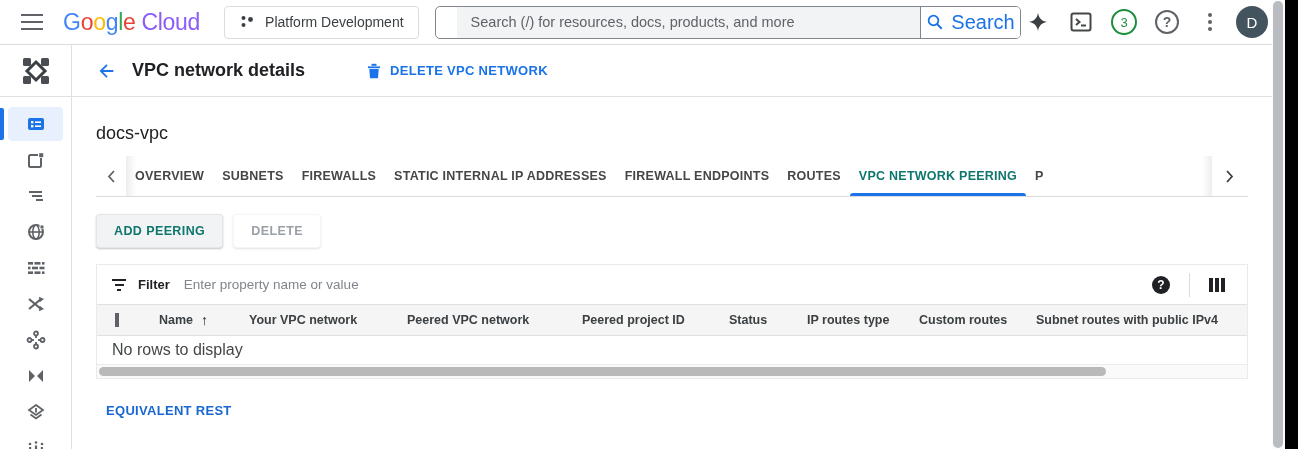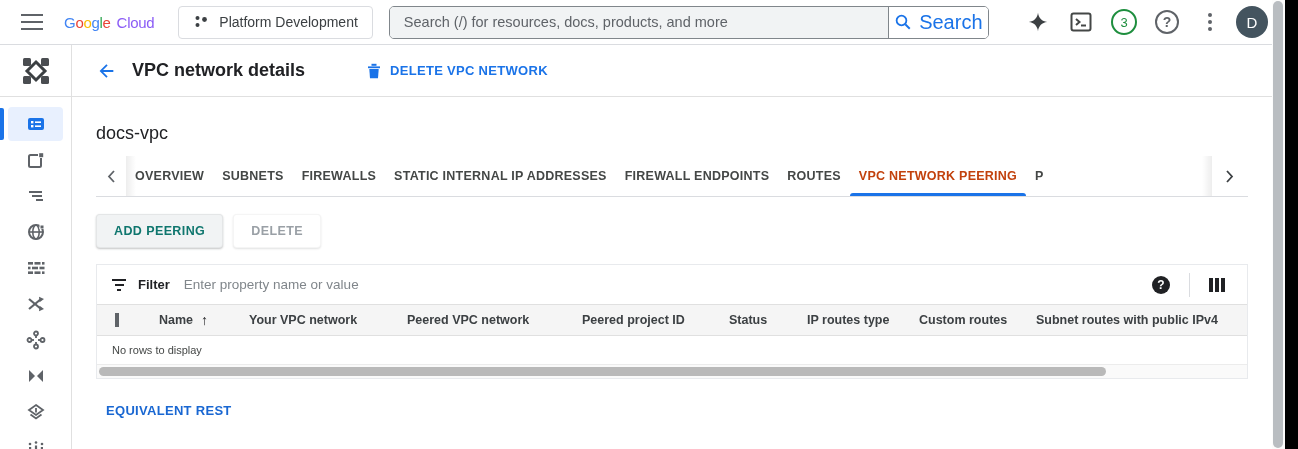--- a/index.html
+++ b/index.html
@@ -5,28 +5,28 @@
   * { margin:0; padding:0; box-sizing:border-box; }
   html,body { width:1298px; height:449px; overflow:hidden; background:#fff;
     font-family:"Liberation Sans", sans-serif; color:#202124; }
 
   
   .appbar { height:45px; border-bottom:1px solid #dadce0; display:flex; align-items:center;
     padding:0 30px 0 12px; background:#fff; position:relative; }
   .hamburger { width:40px; height:40px; border:none; background:transparent; display:flex;
     flex-direction:column; justify-content:center; align-items:center; gap:5px; cursor:pointer; }
   .hamburger span { width:22px; height:2px; background:#5f6368; display:block; }
-  .logo { display:flex; align-items:baseline; margin-left:12px; font-size:15px; letter-spacing:-0.3px; white-space:nowrap; }
+  .logo { display:flex; align-items:baseline; margin-left:12px; font-size:23px; letter-spacing:-0.3px; white-space:nowrap; }
   .logo .gword span { font-weight:500; }
   .logo .cloud { color:#8b5cf6; margin-left:6px; font-weight:400; }
   .project-btn { margin-left:24px; height:33px; border:1px solid #dadce0; border-radius:4px;
     background:#fff; display:flex; align-items:center; gap:10px; padding:0 14px; font-size:14px;
     color:#3c4043; cursor:pointer; white-space:nowrap; }
   .searchbox { margin-left:16px; width:600px; height:33px; border:1px solid #80868b; border-radius:5px;
-    display:flex; overflow:hidden; }
+    display:flex; overflow:hidden;padding-left:21px; }
   .search-input-zone { flex:1; background:#f1f3f4; display:flex; align-items:center; padding:0 14px; }
   .search-input-zone input { border:none; outline:none; background:transparent; width:100%;
     font-size:14.5px; color:#202124; font-family:"Liberation Sans",sans-serif; }
   .search-input-zone input::placeholder { color:#5f6368; }
   .search-btn { width:100px; background:#fff; border:none; border-left:1px solid #80868b;
     display:flex; align-items:center; justify-content:center; gap:7px; color:#1a73e8;
     font-size:20px; cursor:pointer; font-family:"Liberation Sans",sans-serif; }
   .appbar-right { display:flex; align-items:center; margin-left:auto; gap:9px; }
   .iconbtn { width:34px; height:34px; border:none; background:transparent; display:flex;
     align-items:center; justify-content:center; cursor:pointer; }
@@ -66,21 +66,21 @@
   
   .tabbar { margin-top:12px; height:41px; border-bottom:1px solid #dadce0; display:flex;
     align-items:stretch; position:relative; width:1152px; overflow:hidden; }
   .tab-scroll { width:30px; border:none; background:#fff; color:#5f6368; cursor:pointer;
     display:flex; align-items:center; justify-content:center; position:relative; }
   .tab-scroll-left::after { content:""; position:absolute; right:-10px; top:0; bottom:0; width:10px;
     background:linear-gradient(to right, rgba(0,0,0,.07), rgba(0,0,0,0)); }
   .tab { border:none; background:transparent; padding:0 9px; font-size:12.5px; font-weight:700;
     letter-spacing:.25px; color:#444746; cursor:pointer; white-space:nowrap;
     font-family:"Liberation Sans",sans-serif; position:relative; }
-  .tab.active { color:#c2410c; }
+  .tab.active { color:#0f766e; }
   .tab.active::after { content:""; position:absolute; left:0; right:0; bottom:0; height:3px;
     background:#1a73e8; border-radius:3px 3px 0 0; }
   .tab.clipped { padding-right:0; }
   .tab-overflow-right { position:absolute; right:0; top:0; bottom:0; width:36px; background:#fff;
     border:none; cursor:pointer; display:flex; align-items:center; justify-content:center; }
   .tab-overflow-right::before { content:""; position:absolute; left:-10px; top:0; bottom:0; width:10px;
     background:linear-gradient(to left, rgba(0,0,0,.07), rgba(0,0,0,0)); }
 
   
   .actions { margin-top:17px; display:flex; gap:10px; }
@@ -110,21 +110,21 @@
   .col-select i { width:4px; height:14px; background:#202124; display:block; }
 
   .thead { height:32px; background:#f5f5f5; border-top:1px solid #e0e0e0; border-bottom:1px solid #e0e0e0;
     display:grid; grid-template-columns:44px 90px 158px 175px 147px 78px 112px 117px 1fr;
     align-items:center; padding-left:18px; }
   .th { font-size:12.5px; font-weight:700; color:#3c4043; white-space:nowrap; overflow:hidden; }
   .th-name { display:flex; align-items:center; gap:8px; }
   .sort-arrow { font-weight:700; font-size:14px; color:#202124; }
   .checkbox { width:15px; height:15px; border:2px solid #5f6368; border-radius:2px; background:#fff; cursor:pointer; }
   .empty-row { height:28px; display:flex; align-items:center; padding-left:15px;
-    font-size:11px; color:#444746; }
+    font-size:16px; color:#444746; }
 
   .hscroll { height:14px; background:#fafafa; border-top:1px solid #ececec; position:relative; }
   .hscroll .thumb { position:absolute; top:2px; left:2px; height:9px; width:87.6%;
     background:#b9b9b9; border-radius:5px; cursor:grab; }
 
   .rest-link { margin:24px 0 0 10px; border:none; background:transparent; color:#1967d2;
     font-size:13px; font-weight:700; letter-spacing:.3px; cursor:pointer;
     font-family:"Liberation Sans",sans-serif; }
 
   

